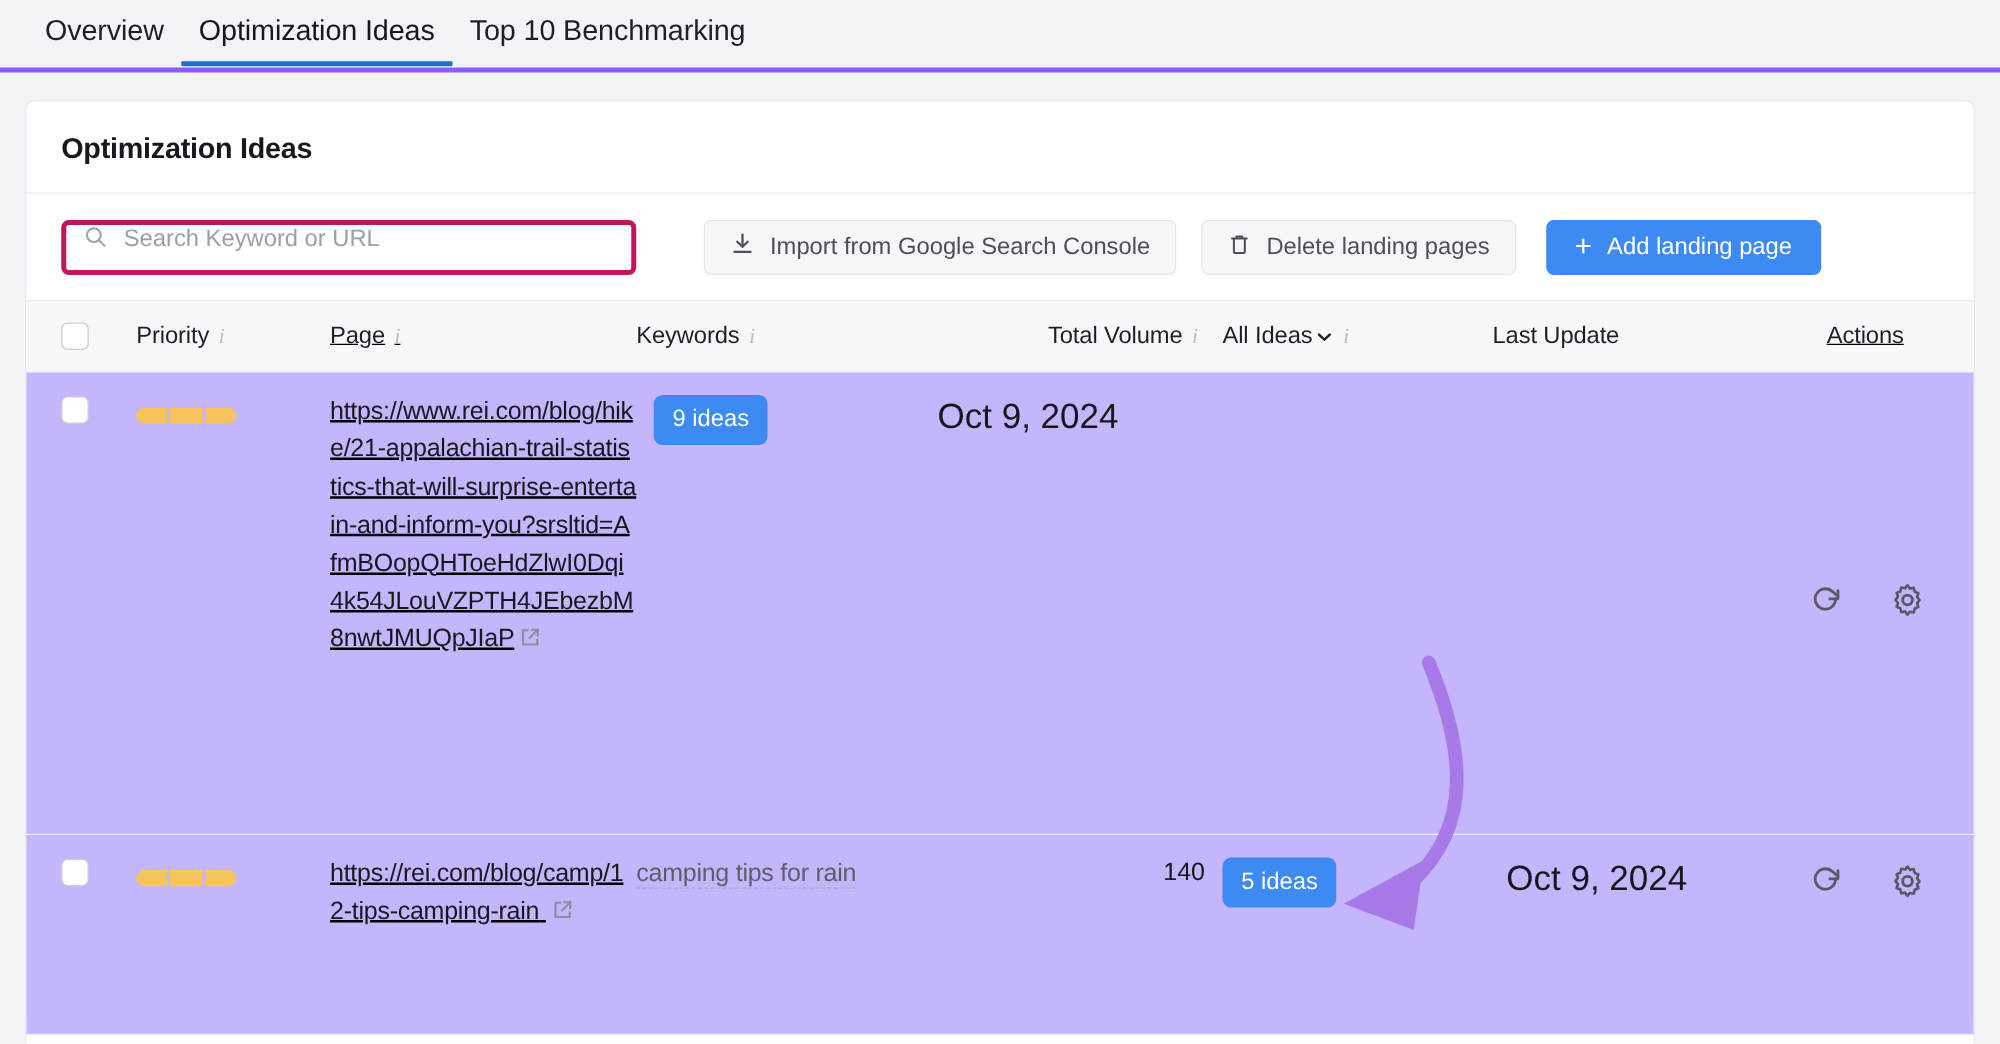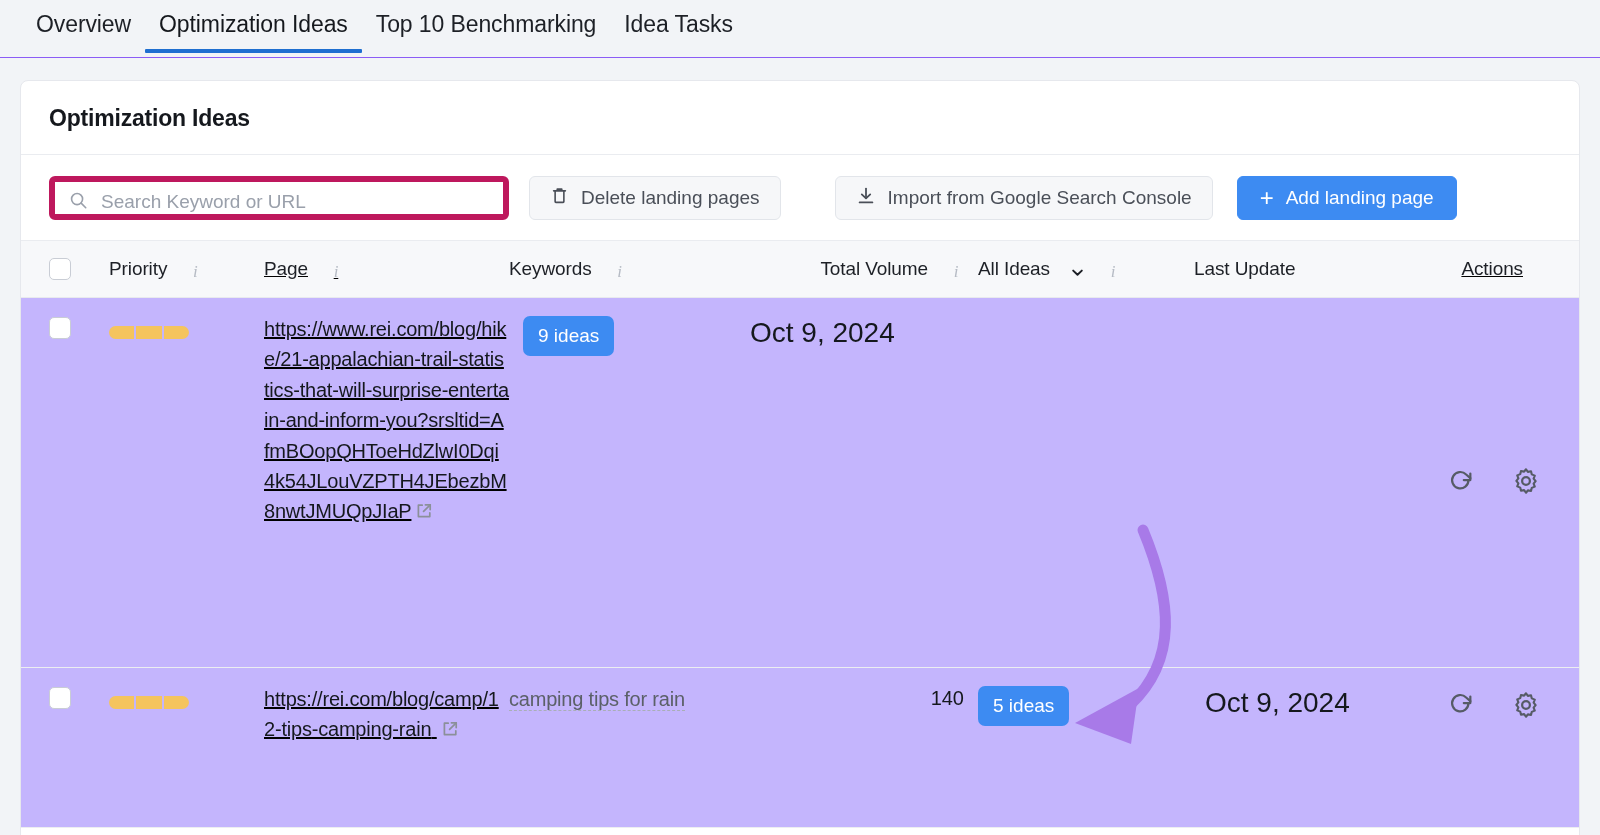--- a/index.html
+++ b/index.html
@@ -11,21 +11,21 @@
     overflow: hidden;
   }
 
   
   #tabbar {
     height: 58px;
     background: #f2f4f7;
     display: flex;
     align-items: flex-start;
     padding: 0 0 0 22px;
-    border-bottom: 1px solid #8b5cf6;
+    border-bottom: 4px solid #8b5cf6;
     position: relative;
   }
   .tab {
     font-size: 23px;
     color: #1d2026;
     line-height: 1;
     padding: 13px 14px 16px 14px;
     cursor: pointer;
     white-space: nowrap;
     position: relative;
@@ -64,24 +64,24 @@
   
   #toolbar {
     display: flex;
     align-items: center;
     padding: 21px 28px 20px 28px;
     gap: 20px;
   }
   #search-box {
     width: 460px;
     height: 44px;
-    border: 6px solid #be185d;
+    border: 4px solid #be185d;
     border-radius: 6px;
     display: flex;
-    align-items: flex-end;
+    align-items: flex-start;
     padding: 0 14px;
     gap: 11px;
     background: #fff;
   }
   #search-input {
     border: none; outline: none;
     font-size: 19px;
     color: #3c4048;
     font-family: "Liberation Sans", sans-serif;
     width: 100%;
@@ -136,22 +136,22 @@
   .c-kw     { width: 290px; flex: 0 0 290px; }
   .c-vol    { width: 165px; flex: 0 0 165px; text-align: right; }
   .c-ideas  { width: 230px; flex: 0 0 230px; padding-left: 14px; }
   .c-upd    { width: 215px; flex: 0 0 215px; }
   .c-act    { flex: 1 1 auto; text-decoration: underline; }
 
   .th {
     font-size: 19px;
     color: #1d2026;
     display: flex;
-    align-items: flex-end;
-    gap: 20px;
+    align-items: center;
+    gap: 2px;
     letter-spacing: -0.1px;
   }
   .th.right { justify-content: flex-end; }
 
   .info-i {
     width: 16px; height: 16px;
     display: inline-block;
     color: #b6bbc4;
     font-style: italic;
     font-size: 17px;
@@ -244,61 +244,60 @@
     pointer-events: none;
   }
 </style>
 </head>
 <body>
 
 <div id="tabbar">
   <div class="tab">Overview</div>
   <div class="tab active">Optimization Ideas</div>
   <div class="tab">Top 10 Benchmarking</div>
-  <div class="tab">Idea Tasks</div>
 </div>
 
 <div id="card">
 
   <div id="card-header">
     <div id="card-title">Optimization Ideas</div>
   </div>
 
   <div id="toolbar">
 
     <div id="search-box">
       <span>
         <svg width="19" height="19" viewBox="0 0 20 20" fill="none">
           <circle cx="8.5" cy="8.5" r="5.8" stroke="#9aa0ab" stroke-width="1.7"></circle>
           <line x1="12.8" y1="12.8" x2="17.6" y2="17.6" stroke="#9aa0ab" stroke-width="1.7" stroke-linecap="round"></line>
         </svg>
       </span>
       <input id="search-input" type="text" placeholder="Search Keyword or URL" style="">
+    </div>
+
+    <div class="tb-btn" id="btn-import">
+      <span>
+        <svg width="20" height="20" viewBox="0 0 20 20" fill="none">
+          <path d="M10 2.6V12" stroke="#4a4f58" stroke-width="1.8" stroke-linecap="round"></path>
+          <path d="M5.8 8.4L10 12.4L14.2 8.4" stroke="#4a4f58" stroke-width="1.8" stroke-linecap="round" stroke-linejoin="round"></path>
+          <path d="M3.6 16.4H16.4" stroke="#4a4f58" stroke-width="1.8" stroke-linecap="round"></path>
+        </svg>
+      </span>
+      <span>Import from Google Search Console</span>
     </div>
 
     <div class="tb-btn" id="btn-delete">
       <span>
         <svg width="19" height="19" viewBox="0 0 20 20" fill="none">
           <path d="M3.8 5.1H16.2" stroke="#4a4f58" stroke-width="1.7" stroke-linecap="round"></path>
           <path d="M7.6 5.1V3.3H12.4V5.1" stroke="#4a4f58" stroke-width="1.7" stroke-linejoin="round"></path>
           <path d="M5.4 5.1V16.4C5.4 16.9 5.8 17.2 6.2 17.2H13.8C14.2 17.2 14.6 16.9 14.6 16.4V5.1" stroke="#4a4f58" stroke-width="1.7" stroke-linejoin="round"></path>
         </svg>
       </span>
       <span>Delete landing pages</span>
-    </div>
-
-    <div class="tb-btn" id="btn-import">
-      <span>
-        <svg width="20" height="20" viewBox="0 0 20 20" fill="none">
-          <path d="M10 2.6V12" stroke="#4a4f58" stroke-width="1.8" stroke-linecap="round"></path>
-          <path d="M5.8 8.4L10 12.4L14.2 8.4" stroke="#4a4f58" stroke-width="1.8" stroke-linecap="round" stroke-linejoin="round"></path>
-          <path d="M3.6 16.4H16.4" stroke="#4a4f58" stroke-width="1.8" stroke-linecap="round"></path>
-        </svg>
-      </span>
-      <span>Import from Google Search Console</span>
     </div>
 
     <div class="tb-btn primary" id="btn-add">
       <span style="font-size:24px;line-height:1;">+</span>
       <span>Add landing page</span>
     </div>
   </div>
 
   <div id="table">
 

